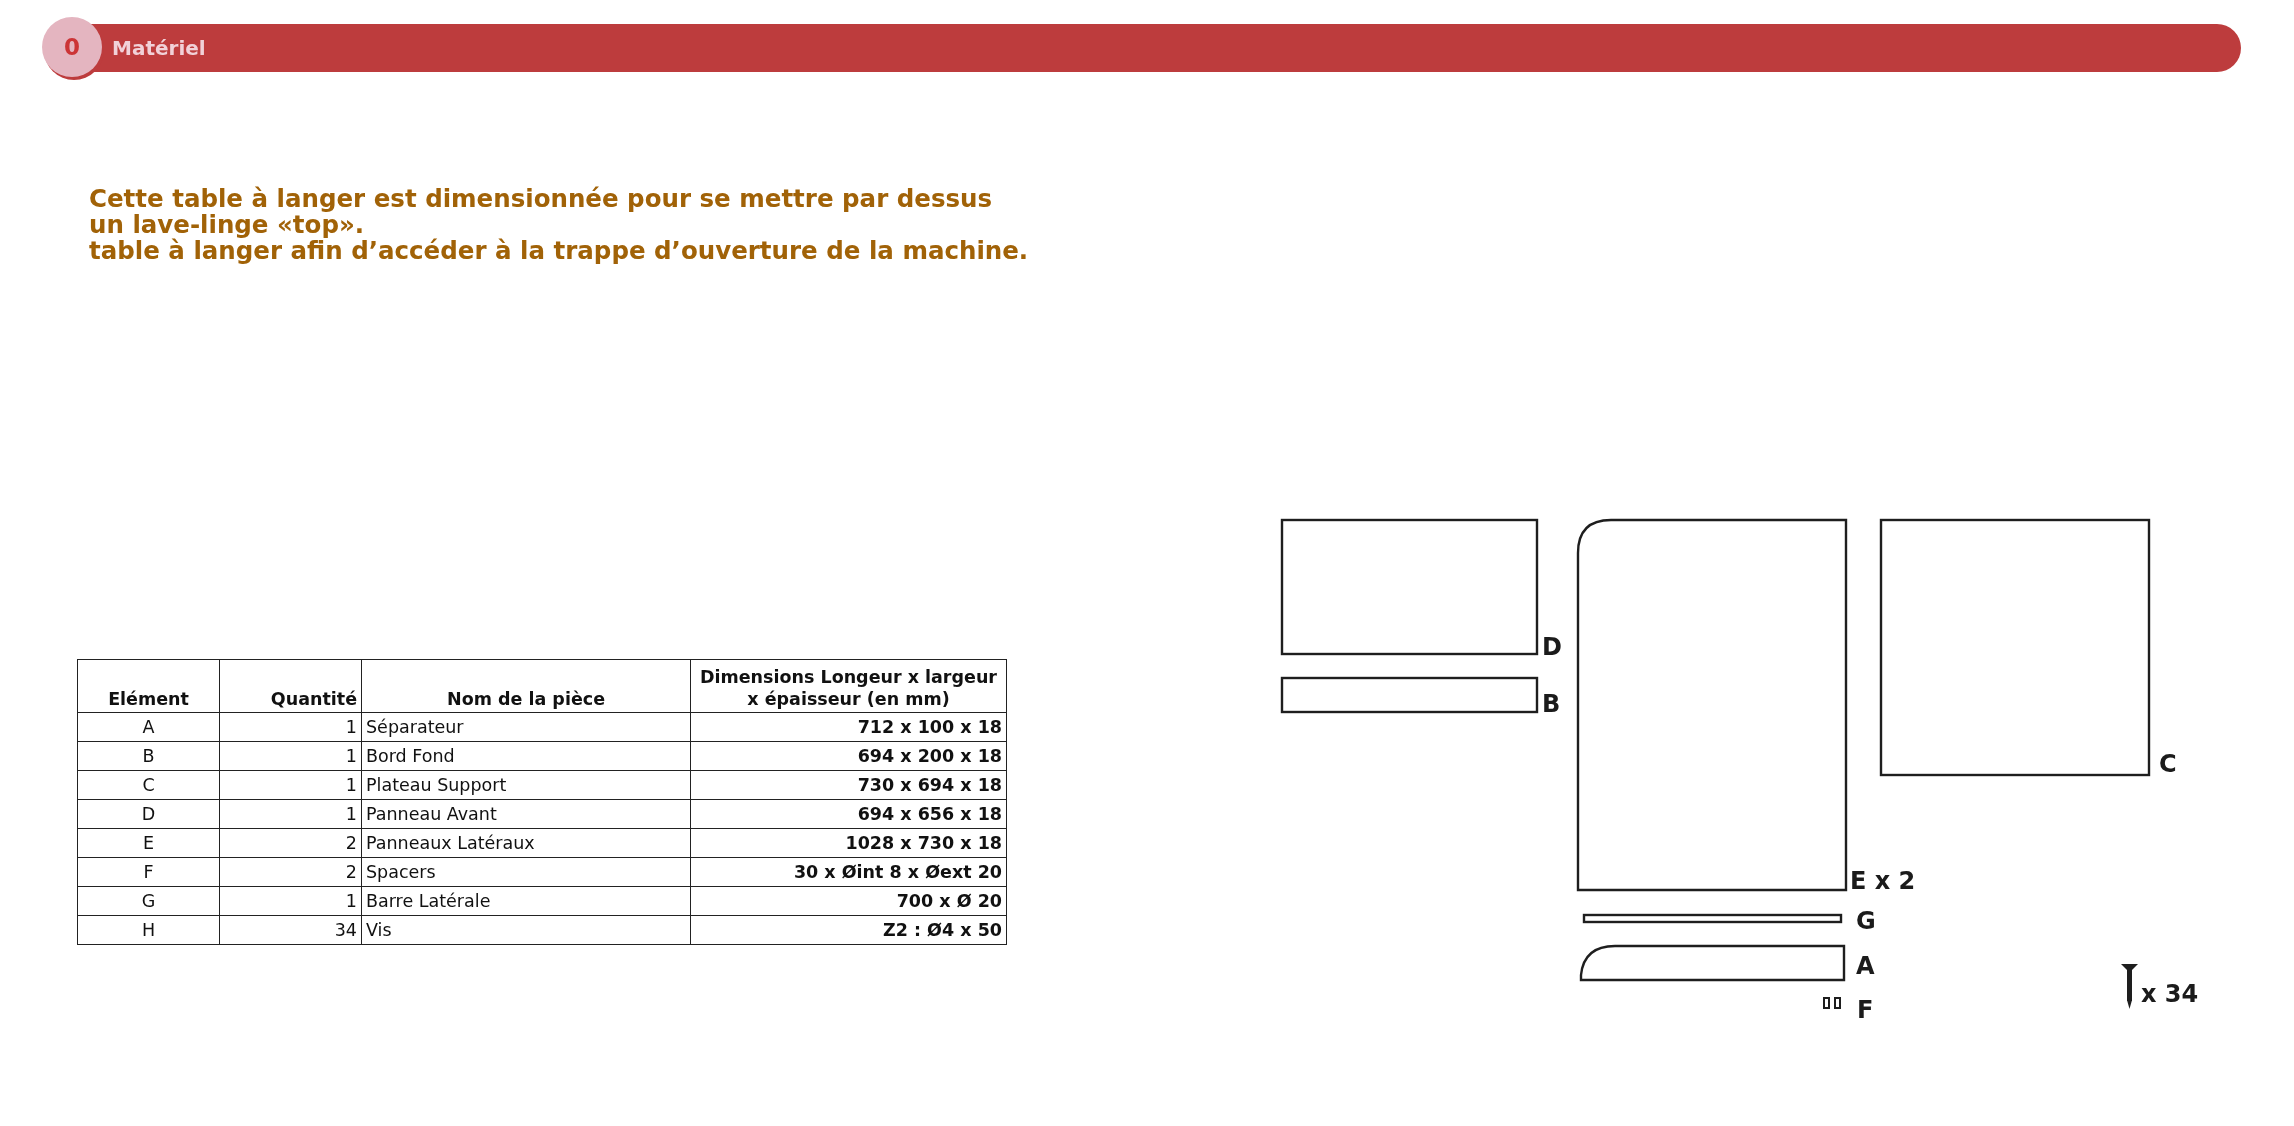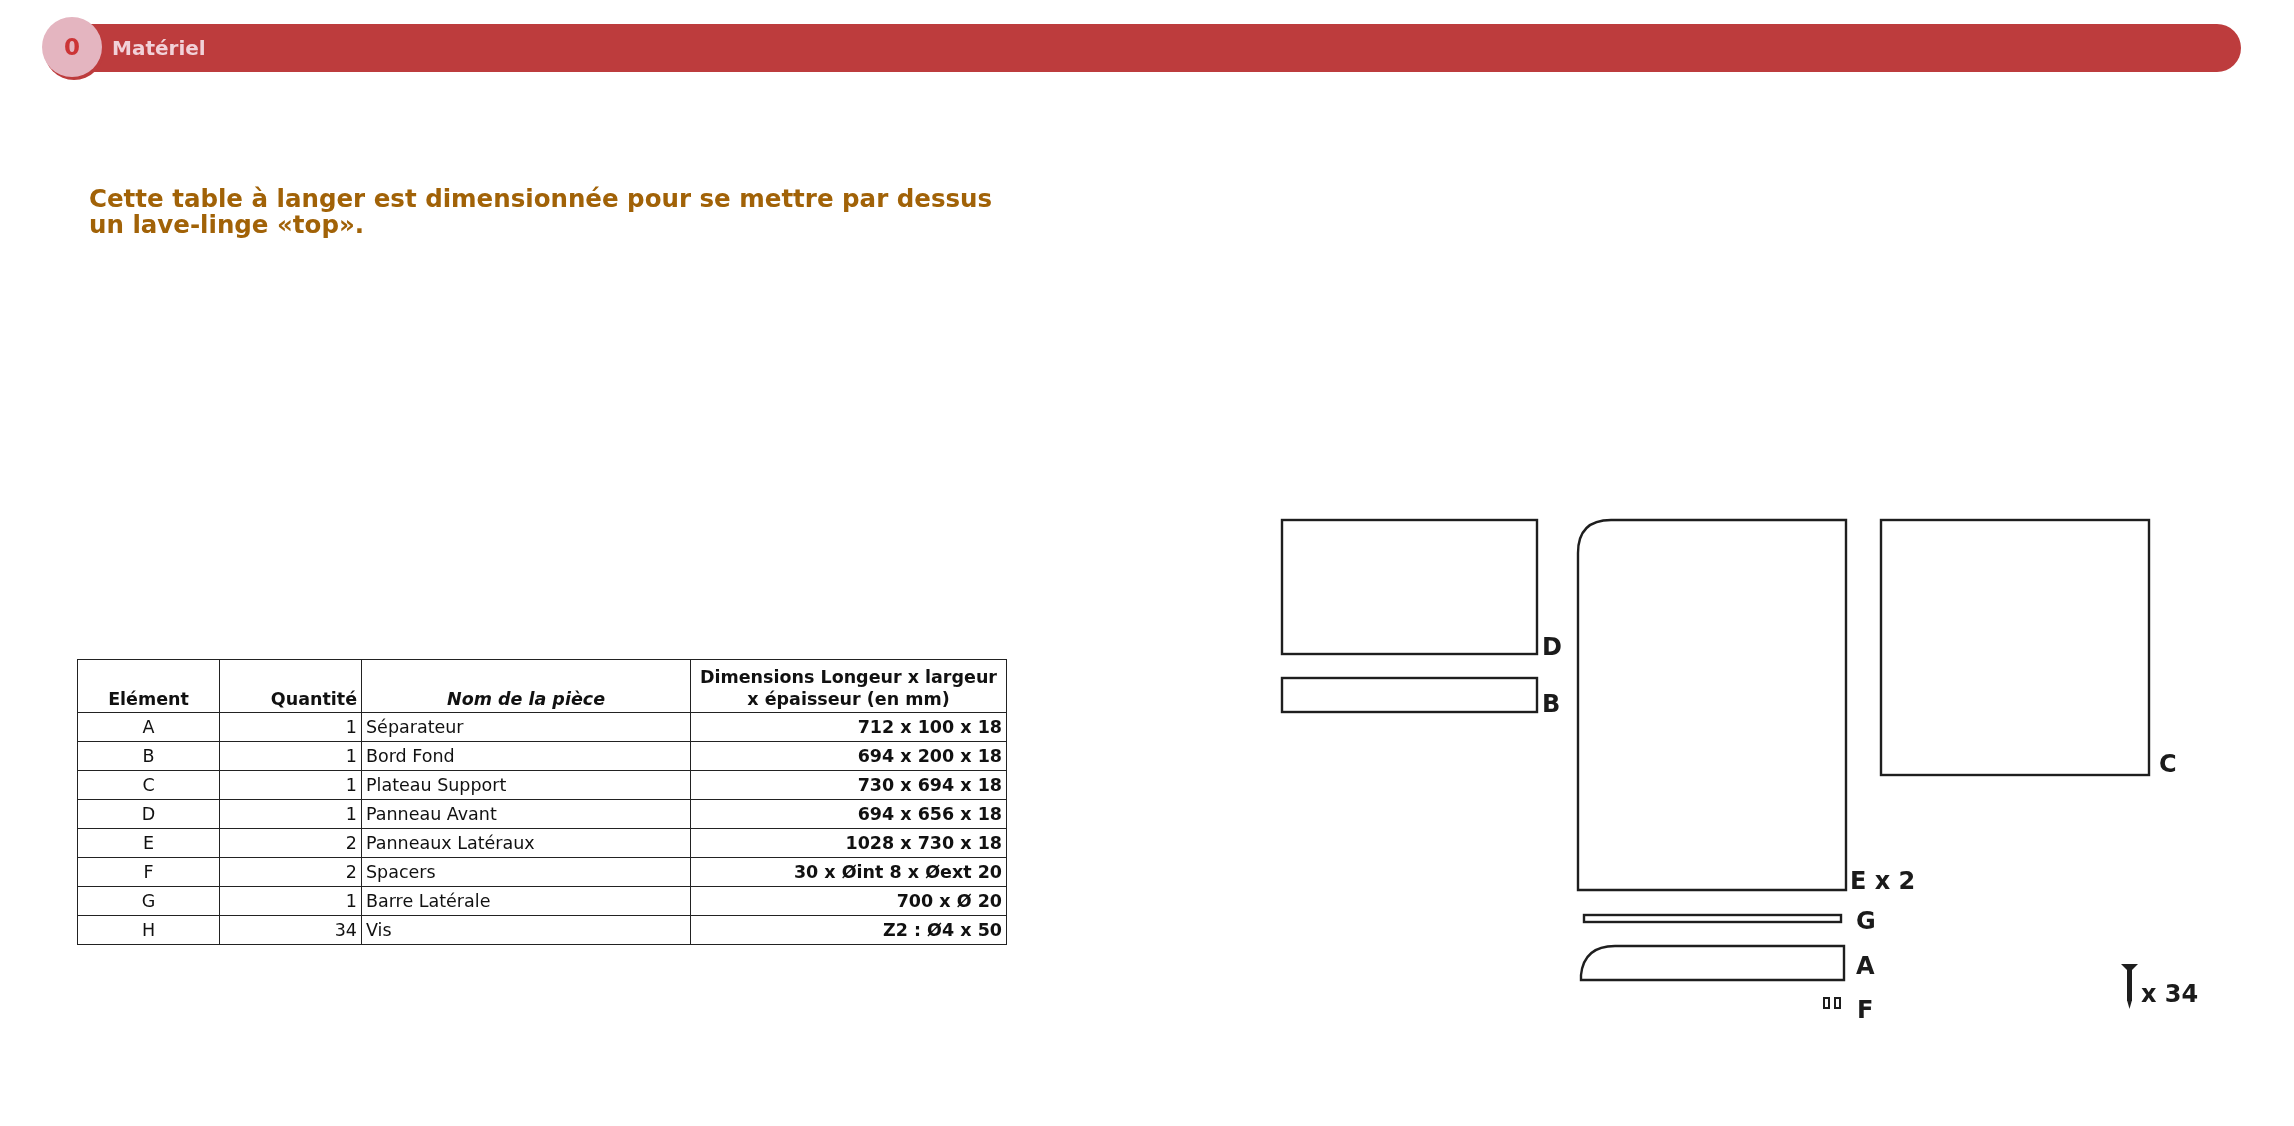--- a/index.html
+++ b/index.html
@@ -18,38 +18,39 @@
   .intro p { margin:0; }
   table.bom { position:absolute; left:77px; top:659px; border-collapse:collapse;
               font-size:17.5px; color:#111; }
   table.bom th, table.bom td { border:1.6px solid #222; padding:0 4px; }
   table.bom th { font-weight:bold; vertical-align:bottom; height:50px; line-height:22px; padding-bottom:2px; }
   table.bom td { height:28px; line-height:28px; }
   .c-el { width:133px; text-align:center; }
   .c-q { width:133px; text-align:right; }
   .c-n { width:320px; text-align:left; }
   .c-d { width:307px; text-align:right;font-weight:bold; }
-  th.c-n { text-align:center;font-style:italic; }
+  th.c-n { text-align:center; }
   th.c-q { }
   th.c-d { text-align:center; }
   .diagram { position:absolute; left:0; top:0; width:2294px; height:1126px; pointer-events:none; }
   .part-label { position:absolute; font-weight:bold; font-size:24px; color:#1b1b1b; line-height:26px; }
 </style>
 </head>
 <body>
 
 <div class="header-bar"></div>
 <div class="header-badge">
   <span>0</span>
 </div>
 <div class="header-title">Matériel</div>
 
 <div class="intro">
   <p>Cette table à langer est dimensionnée pour se mettre par dessus</p>
   <p>un lave-linge «top».</p>
+  <p>table à langer afin d’accéder à la trappe d’ouverture de la machine.</p>
 </div>
 
 <table class="bom">
   <thead>
     <tr>
       <th class="c-el">Elément</th>
       <th class="c-q">Quantité</th>
       <th class="c-n">Nom de la pièce</th>
       <th class="c-d">
         <span>Dimensions Longeur x largeur</span><br>

